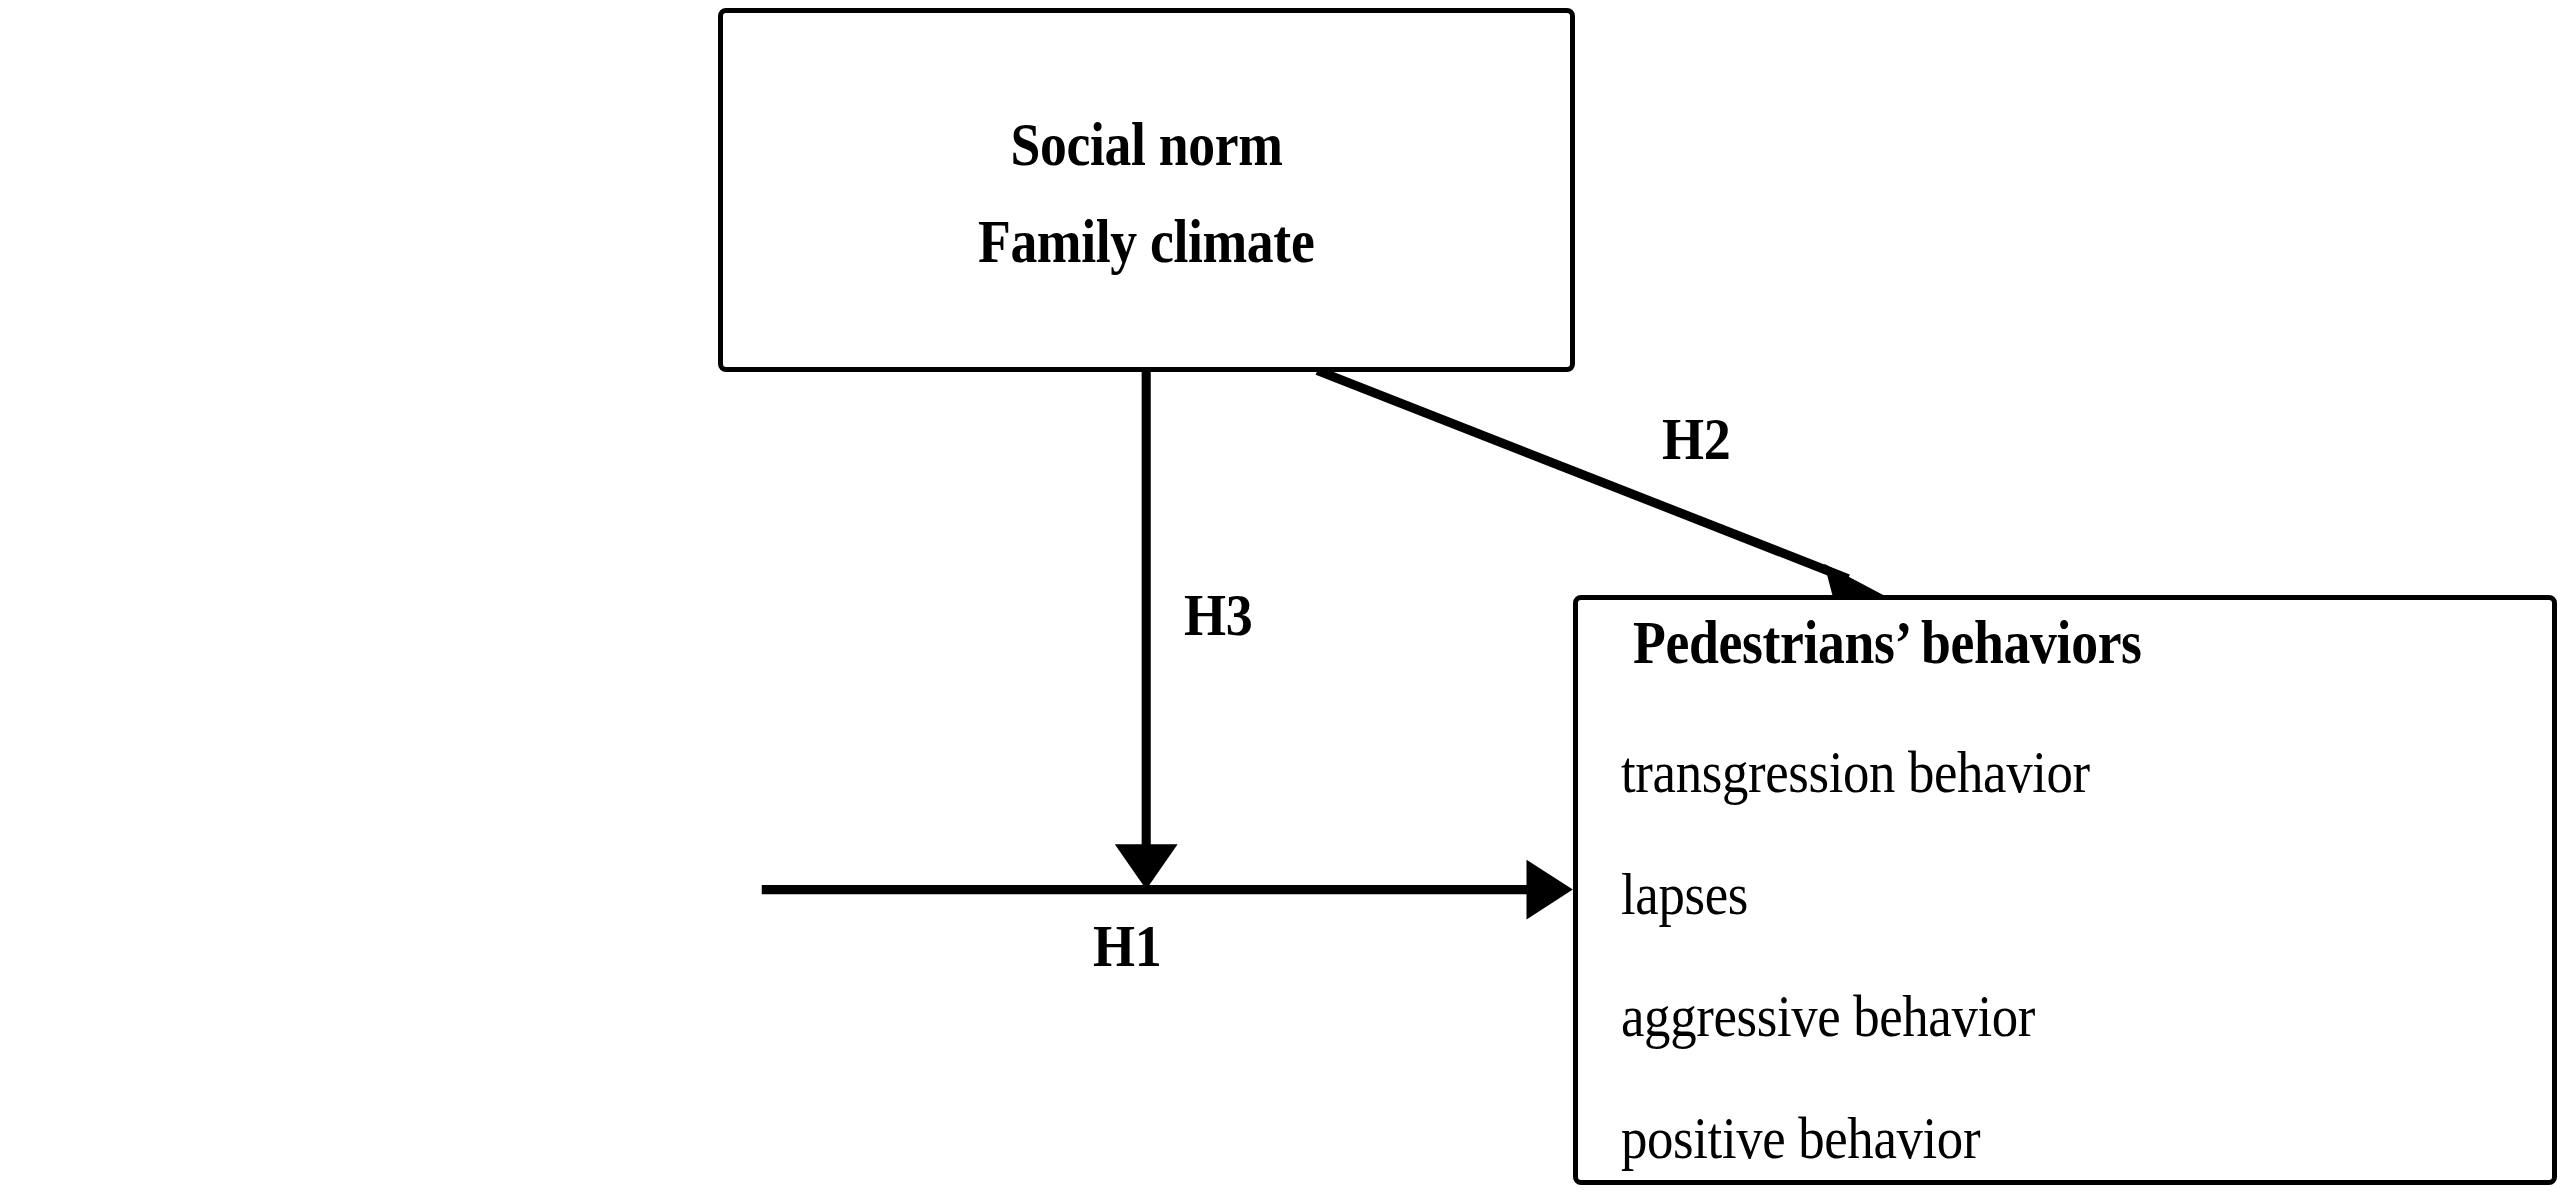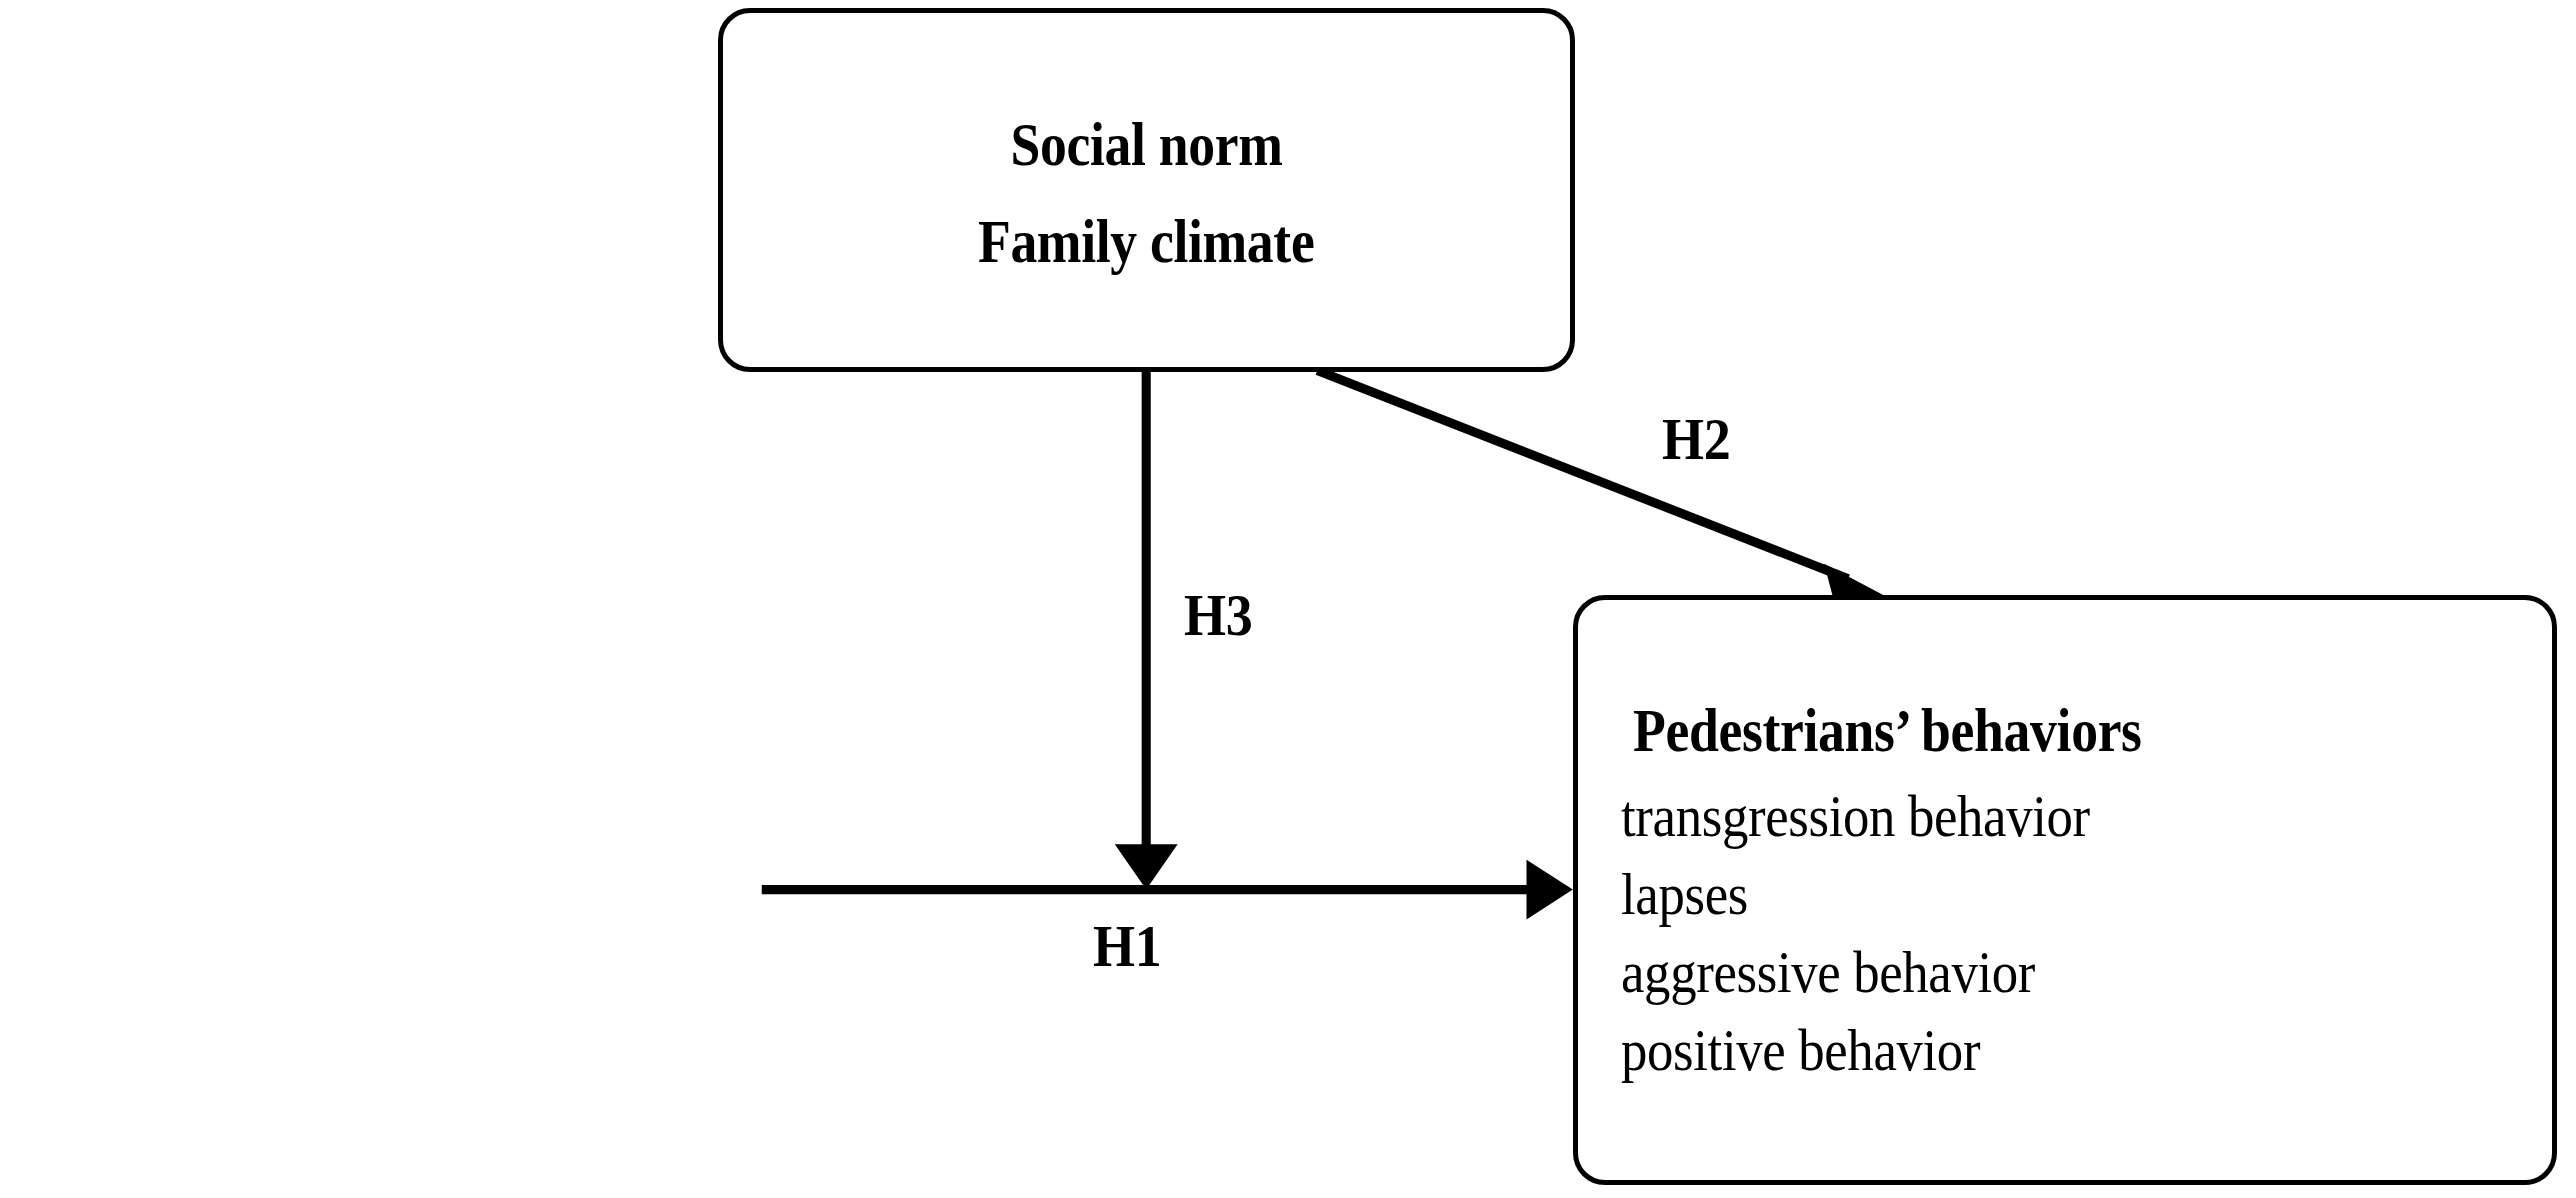--- a/index.html
+++ b/index.html
@@ -22,21 +22,21 @@
     width: 2576px;
     height: 1198px;
   }
 
   
   .node-box {
     position: absolute;
     box-sizing: border-box;
     background: #ffffff;
     border: 5.8px solid #000000;
-    border-radius: 32px;
+    border-radius: 8px;
     display: flex;
     flex-direction: column;
     justify-content: center;
     z-index: 3;
   }
 
   #box-social-norm {
     left: 718px;
     top: 8.3px;
     width: 857px;
@@ -57,20 +57,21 @@
 
   #box-pedestrians {
     left: 1573px;
     top: 595px;
     width: 984px;
     height: 590px;
     align-items: flex-start;
     justify-content: center;
     padding-left: 43px;
     padding-right: 16.5px;
+    gap: 44px;
   }
 
   
   .lbl-bold {
     font-weight: bold;
     font-size: 61px;
     line-height: 1.0;
     letter-spacing: -0.4px;
     transform: scaleX(0.88);
     transform-origin: center center;

